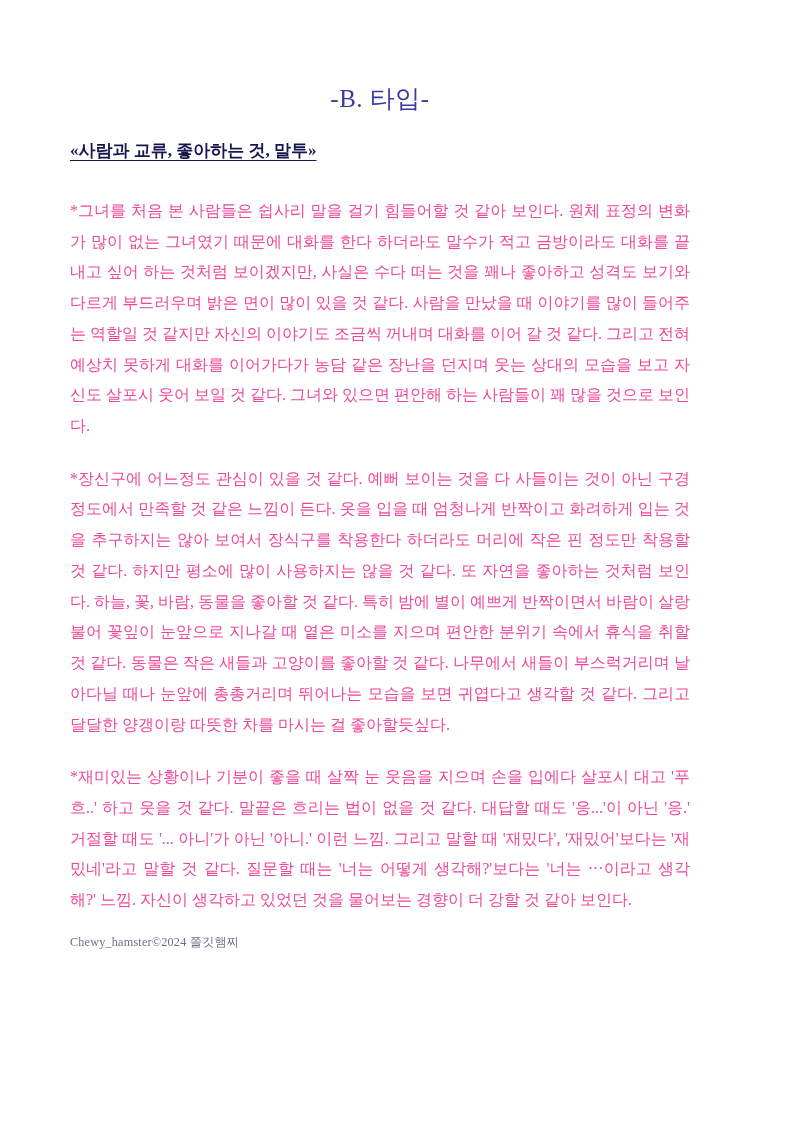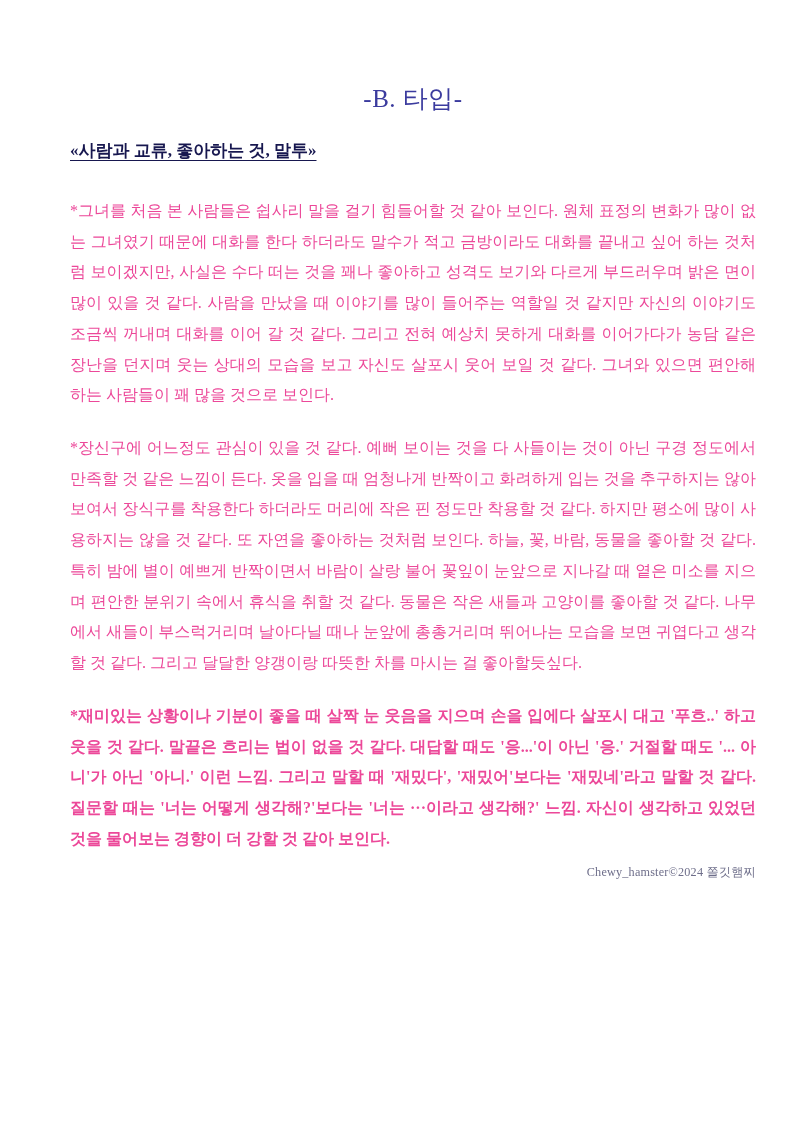--- a/index.html
+++ b/index.html
@@ -11,21 +11,21 @@
     width: 800px;
     height: 1132px;
     font-family: "Liberation Serif", "DejaVu Serif", serif;
     color: #1a1a1a;
     overflow: hidden;
   }
   .page {
     width: 800px;
     height: 1132px;
     box-sizing: border-box;
-    padding: 62px 44px 30px 70px;
+    padding: 62px 110px 30px 70px;
     position: relative;
     background: #ffffff;
   }
   .doc-title {
     text-align: center;
     font-size: 25px;
     color: #3b3b9e;
     font-weight: 400;
     letter-spacing: 0.5px;
     margin: 20px 0 0 0;
@@ -46,25 +46,24 @@
   .para {
     font-size: 16px;
     line-height: 1.92;
     text-align: justify;
     text-justify: inter-character;
     margin: 0 0 22px 0;
     color: #ec4899;
     word-break: break-all;
   }
   .para:last-child {
-    margin-bottom: 10px;
-    font-weight: bold;
+    margin-bottom: 18px;
   }
   .footer {
-    text-align: right;
+    text-align: left;
     font-size: 12.2px;
     color: #6e6e8a;
     letter-spacing: 0.2px;
   }
 </style>
 </head>
 <body>
 
 <div class="page">
 

